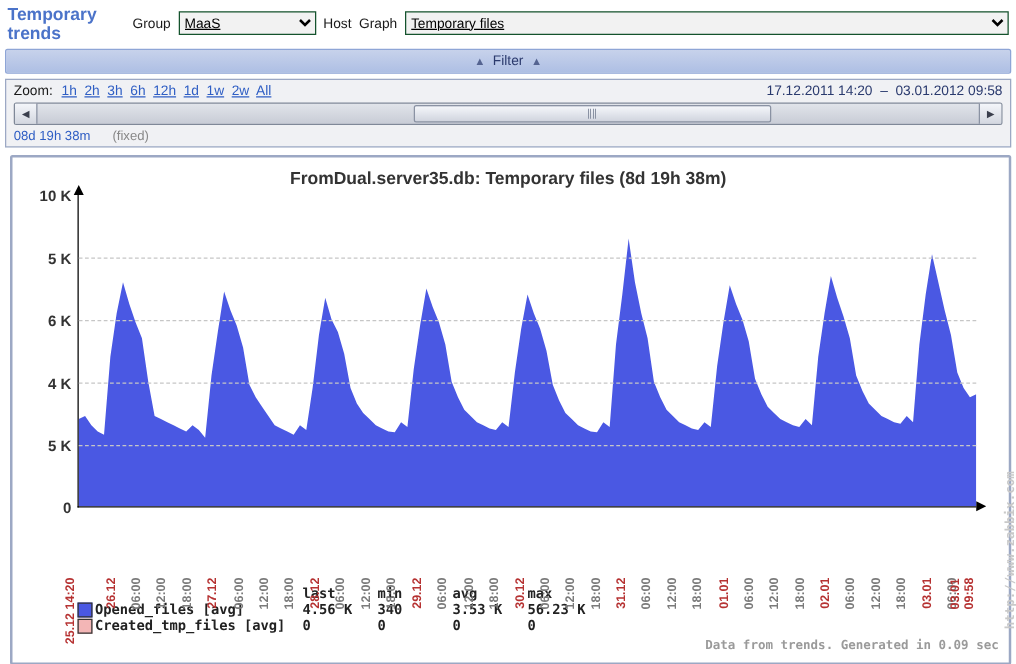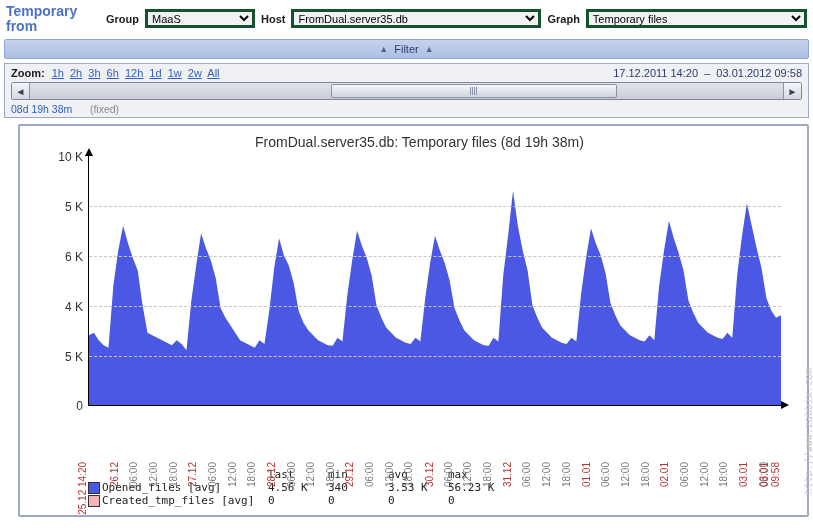--- a/index.html
+++ b/index.html
@@ -12,23 +12,23 @@
     width: 813px;
   }
   a { color: #2f5ec4; text-decoration: underline; cursor: pointer; }
   .hdr {
     display: flex; align-items: center; gap: 6px; padding: 4px 6px 2px 6px;
   }
   .title {
     color: #4b73c9; font-weight: bold; font-size: 14px; line-height: 1.05;
     width: 94px;
   }
-  .lbl { font-weight: bold; color: #1a1a1a; }
+  .lbl { font-weight: normal; color: #1a1a1a; }
   select.sel {
-    height: 19px; font-size: 11px; border: 3px solid #14532d; background: #f2f2f2;
+    height: 19px; font-size: 11px; border: 1px solid #14532d; background: #f2f2f2; text-decoration: underline;
   }
   .filterbar {
     margin: 4px 4px 0 4px;
     height: 20px;
     background: linear-gradient(#c7d2eb, #aebfe4);
     border: 1px solid #8ea5d6;
     border-radius: 2px;
     display: flex; align-items: center; justify-content: center;
     color: #2b3a6d; font-size: 11px;
     gap: 6px;
@@ -66,26 +66,27 @@
     display:flex;align-items:center;justify-content:center;
   }
   .thumb .grip { width:8px; height:8px;
     background: repeating-linear-gradient(90deg,#8a92a3 0 1px, transparent 1px 2px);
   }
   .navbar2 { display:flex; align-items:center; justify-content:space-between; margin-top:3px; font-size:10.5px; color:#2f5ec4;}
   .navbar2 .left a, .navbar2 .right span { margin-right:3px;}
   .navbar2 .pipe { color:#5b5b5b; margin:0 3px; }
   .navbar2 .fixed { color:#888; font-style:normal; }
   .chartwrap {
-    margin: 6px 4px 4px 18px;
+    margin: 6px 4px 4px 8px;
     border: 2px solid #9ca8c4;
     border-radius: 2px;
-    padding: 6px 8px 8px 20px;
+    padding: 6px 8px 8px 4px;
     background: #fff;
     position: relative;
+    font-weight: bold;
   }
   .chart-title { text-align:center; font-size:14px; color:#333; margin: 2px 0 6px 0;}
   .plot {
     position: relative; height: 250px; margin-left: 48px; margin-right: 18px;
     border-left: 1px solid #000; border-bottom: 1px solid #000;
   }
   .ytick { position:absolute; right:100%; transform:translateX(-6px); font-size:12px; color:#333; white-space:nowrap;}
   .ygrid { position:absolute; left:0; right:0; border-top:1px dashed #c6c6c6;}
   .area { position:absolute; left:0; right:0; bottom:0; top:0; }
   .area svg { width:100%; height:100%; display:block;}
@@ -104,30 +105,27 @@
   .arrowTip { position:absolute; }
   .arrowTip.y { left:-4px; top:-8px; border-left:4px solid transparent; border-right:4px solid transparent; border-bottom:8px solid #000;}
   .arrowTip.x { right:-8px; bottom:-4px; border-top:4px solid transparent; border-bottom:4px solid transparent; border-left:8px solid #000;}
   .watermark { position:absolute; right:4px; top:62%; transform:rotate(-90deg); transform-origin:right top; color:#c9c9c9; font-size:10px; font-family:monospace;}
 </style>
 </head>
 <body>
 
 <div class="hdr">
   <div class="title">
-    <span>Temporary</span><br><span>from</span>
+    <span>Temporary</span><br><span>trends</span>
   </div>
   <span class="lbl">Group</span>
   <select class="sel" style="width:110px">
     <option>MaaS</option>
   </select>
   <span class="lbl">Host</span>
-  <select class="sel" style="width:250px">
-    <option>FromDual.server35.db</option>
-  </select>
   <span class="lbl">Graph</span>
   <select class="sel" style="flex:1">
     <option>Temporary files</option>
   </select>
 </div>
 
 <div class="filterbar">
   <span class="chev">▲</span>
   <span>Filter</span>
   <span class="chev">▲</span>
@@ -243,14 +241,15 @@
         <div class="r">
           <div class="sw" style="background: rgb(243, 182, 182);"></div>
           <span> Created_tmp_files    [avg]</span>
           <span>0</span>
           <span>0</span>
           <span>0</span>
           <span>0</span>
         </div>
       </div>
   </div>
+  <div class="footer-note">Data from trends. Generated in 0.09 sec</div>
   <div class="watermark">http://www.zabbix.com</div>
 </div>
 
 </body></html>

